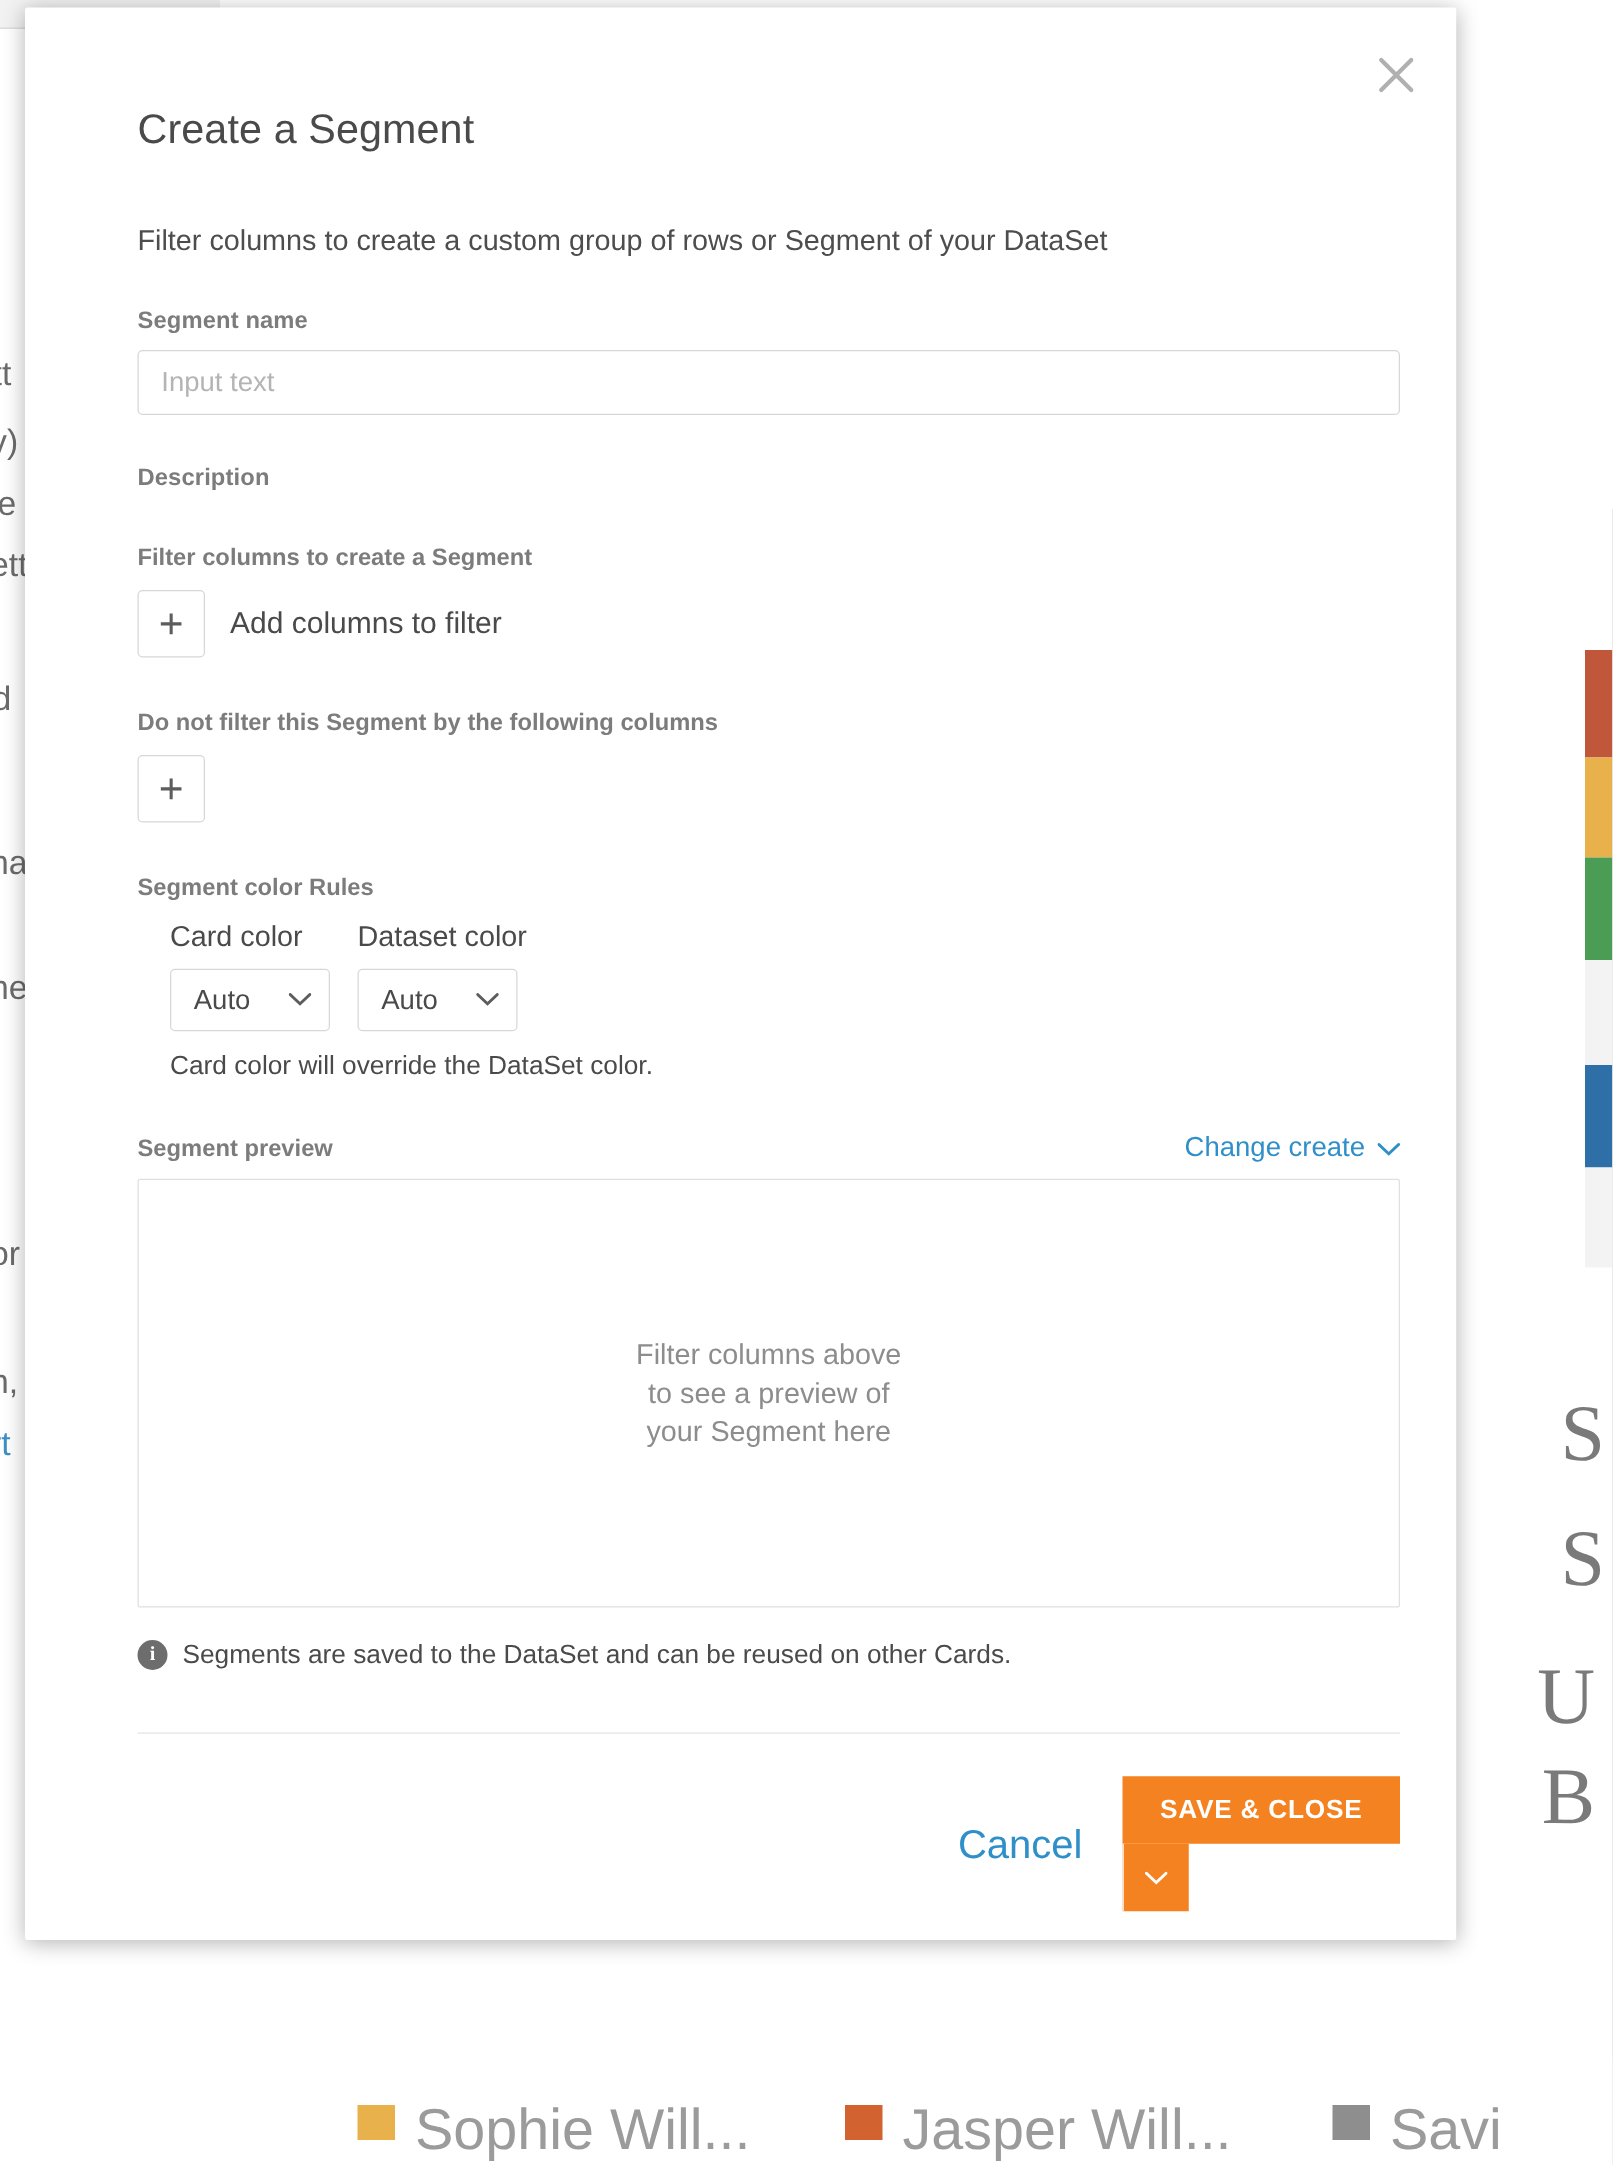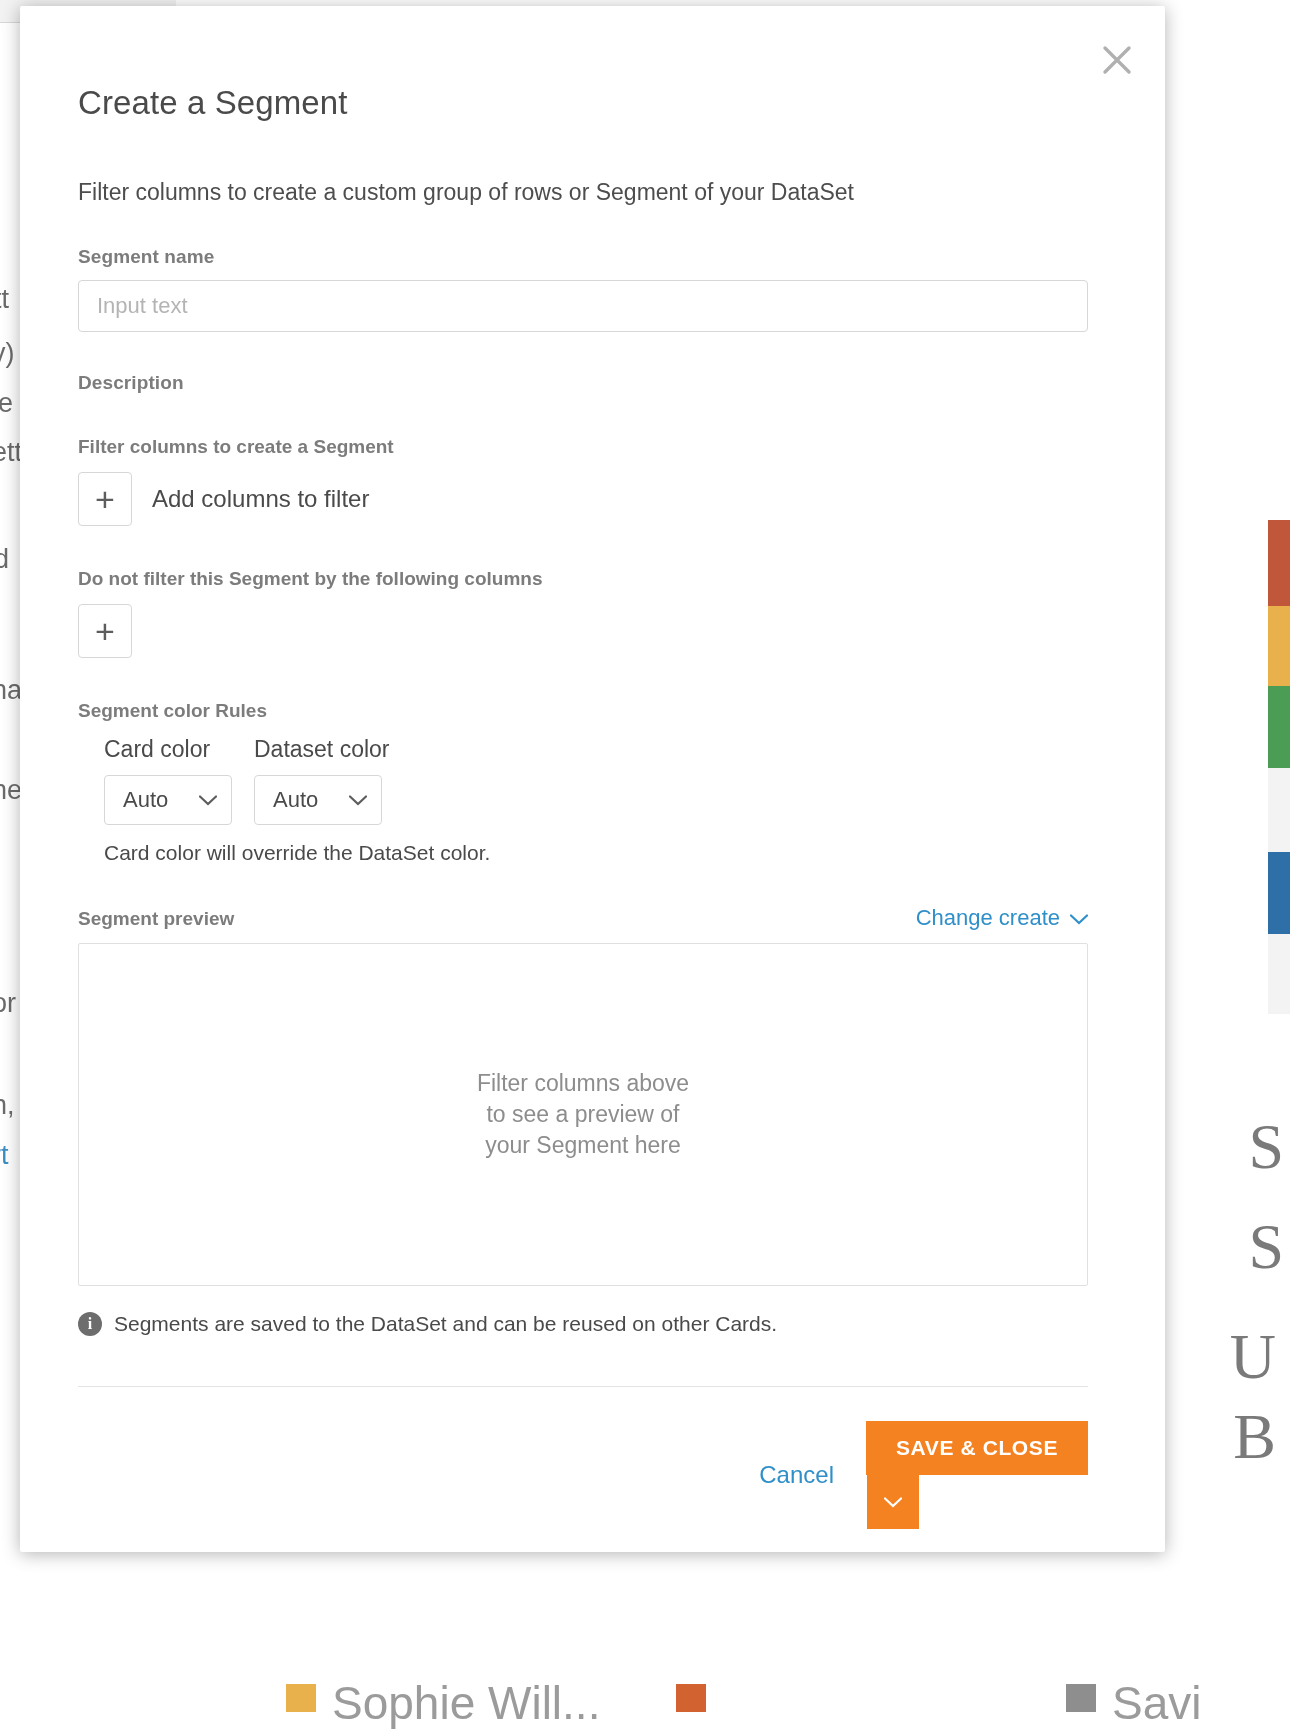--- a/index.html
+++ b/index.html
@@ -103,21 +103,21 @@
     width: 40px;
     height: 40px;
     cursor: pointer;
     display: flex;
     align-items: center;
     justify-content: center;
   }
   #modal-close svg { display: block; }
 
   .modal-body {
-    padding: 78px 58px 0 58px;
+    padding: 78px 58px 0 90px;
   }
   h1.modal-title {
     margin: 0;
     font-size: 33px;
     font-weight: 400;
     color: #4a4a4a;
     letter-spacing: 0.1px;
   }
   .modal-subtitle {
     margin-top: 57px;
@@ -296,21 +296,21 @@
   }
   .footer-actions {
     width: 1010px;
     margin-top: 34px;
     display: flex;
     align-items: center;
     justify-content: flex-end;
     gap: 32px;
   }
   .cancel-link {
-    font-size: 24px;
+    font-size: 32px;
     color: #2f8fc9;
     cursor: pointer;
   }
   .save-group {
     display: flex;
     align-items: stretch;
     flex-direction: column;
   }
   .save-btn {
     background: #f58220;
@@ -370,20 +370,21 @@
     <div class="bg-big-letter" style="right:6px;  top:1110px;">S</div>
     <div class="bg-big-letter" style="right:6px;  top:1210px;">S</div>
     <div class="bg-big-letter" style="right:14px; top:1320px;">U</div>
     <div class="bg-big-letter" style="right:14px; top:1400px;">B</div>
   </div>
 
   <div class="bg-bottom-names">
     <div class="bg-name-chip" style="left:110px; background:#e8b14b;"></div>
     <div class="bg-name" style="left:156px;">Sophie Will...</div>
     <div class="bg-name-chip" style="left:500px; background:#d2622f;"></div>
+    <div class="bg-name" style="left:546px;">Jasper Will...</div>
     <div class="bg-name-chip" style="left:890px; background:#8e8e8e;"></div>
     <div class="bg-name" style="left:936px;">Savi</div>
   </div>
 </div>
 
 <div id="modal">
 
   <div id="modal-close">
     <svg width="34" height="34" viewBox="0 0 34 34" aria-hidden="true">
       <path d="M5 5 L29 29 M29 5 L5 29" stroke="#b0b0b0" stroke-width="3.4" stroke-linecap="round" fill="none"></path>

